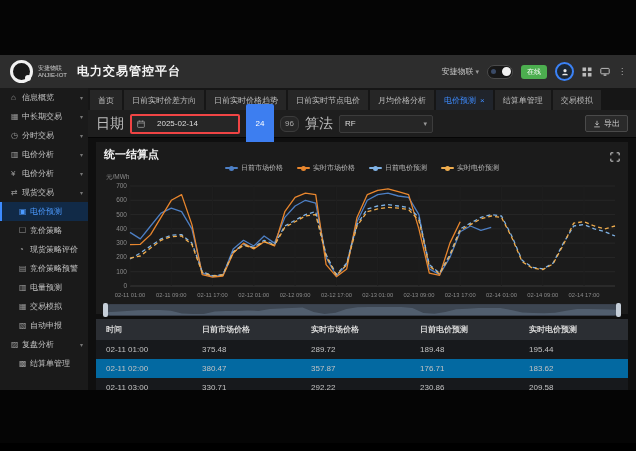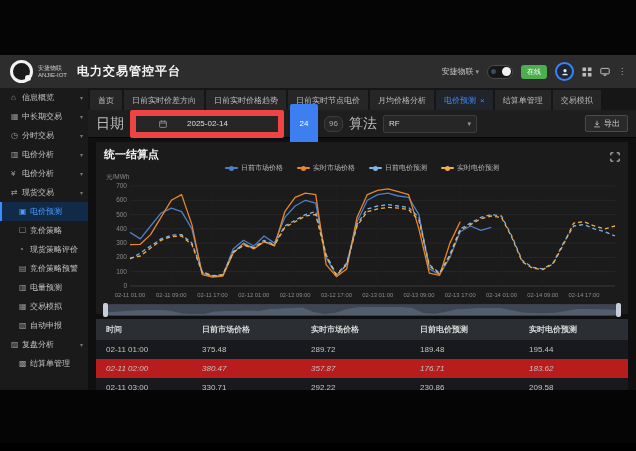--- a/index.html
+++ b/index.html
@@ -36,21 +36,21 @@
 
   
   .main{position:absolute;top:33px;left:88px;right:0;bottom:0;display:flex;flex-direction:column;background:#0f0f0f;}
   .tabbar{height:22px;background:#161616;display:flex;align-items:stretch;gap:2px;padding:2px 2px 0 2px;box-sizing:border-box;}
   .tab{background:#262626;color:#bdbdbd;font-size:8px;display:flex;align-items:center;padding:8px 8px;white-space:nowrap;cursor:pointer;}
   .tab.active{color:#3d8bff;background:#20242b;}
   .tab .x{margin-left:4px;font-size:8px;color:#3d8bff;}
 
   .filterbar{height:28px;background:#1e1e1e;display:flex;align-items:center;gap:6px;padding:0 8px;box-sizing:border-box;border-bottom:1px solid #050505;}
   .f-label{color:#bdbdbd;font-size:14px;}
-  .date-input{width:96px;height:16px;background:#262626;border:6px solid #ef4444;border-radius:2px;display:flex;align-items:center;gap:20px;padding:0 23px;color:#ddd;font-size:8px;}
+  .date-input{width:96px;height:16px;background:#262626;border:2px solid #ef4444;border-radius:2px;display:flex;align-items:center;gap:12px;padding:0 5px;color:#ddd;font-size:8px;}
   .btn-24{min-width:20px;height:16px;background:#3d7ef0;color:#fff;font-size:8px;border-radius:2px;display:flex;align-items:center;justify-content:center;padding:12px 4px;}
   .btn-96{min-width:18px;height:16px;background:#262626;border:1px solid #3c3c3c;color:#aaa;font-size:8px;border-radius:6px;display:flex;align-items:center;justify-content:center;padding:0 4px;box-sizing:border-box;}
   .select{width:82px;height:16px;background:#262626;border:1px solid #3c3c3c;border-radius:2px;display:flex;align-items:center;justify-content:space-between;padding:0 5px;color:#ddd;font-size:8px;}
   .export-btn{margin-left:auto;height:15px;background:#2a2a2a;border:1px solid #4a4a4a;border-radius:2px;color:#ccc;font-size:8px;display:flex;align-items:center;gap:3px;padding:0 7px;}
 
   .content{flex:1;padding:4px 8px 0 8px;box-sizing:border-box;overflow:hidden;}
   .card{background:#1b1b1b;height:172px;padding:5px 8px 4px 8px;box-sizing:border-box;position:relative;}
   .card-title{color:#f0f0f0;font-size:11px;font-weight:bold;}
   .fs-icon{position:absolute;top:6px;right:8px;cursor:pointer;}
   .legend{display:flex;justify-content:center;gap:14px;margin-top:1px;height:10px;align-items:center;}
@@ -61,21 +61,21 @@
   .dz{position:relative;height:12px;margin-top:1px;background:#23272e;border:1px solid #39404c;border-radius:6px;box-sizing:border-box;overflow:visible;}
   .dz .win{position:absolute;left:0;top:0;right:0;bottom:0;background:rgba(130,150,175,0.28);border-radius:6px;}
   .dz .hdl{position:absolute;top:-2px;width:5px;height:14px;background:#c6cfd9;border-radius:2px;cursor:ew-resize;}
   .dz svg{position:absolute;left:0;top:0;}
 
   .tbl-wrap{margin-top:5px;height:72px;overflow:hidden;background:#151515;}
   table{border-collapse:collapse;width:100%;table-layout:fixed;}
   th{background:#2b2e33;color:#d8d8d8;font-size:8px;font-weight:bold;text-align:left;height:21px;padding:0 0 0 10px;}
   td{color:#c2c2c2;font-size:8px;height:19px;padding:0 0 0 10px;}
   tr.odd td{background:#17191c;}
-  tr.even td{background:#b91c1c;font-style:italic;}
+  tr.even td{background:#0369a1;}
   th:first-child,td:first-child{width:86px;}
 </style>
 </head>
 <body>
 
 <div class="stage">
   <div class="app">
 
     <div class="topbar">
       <div class="logo-ring"></div>

